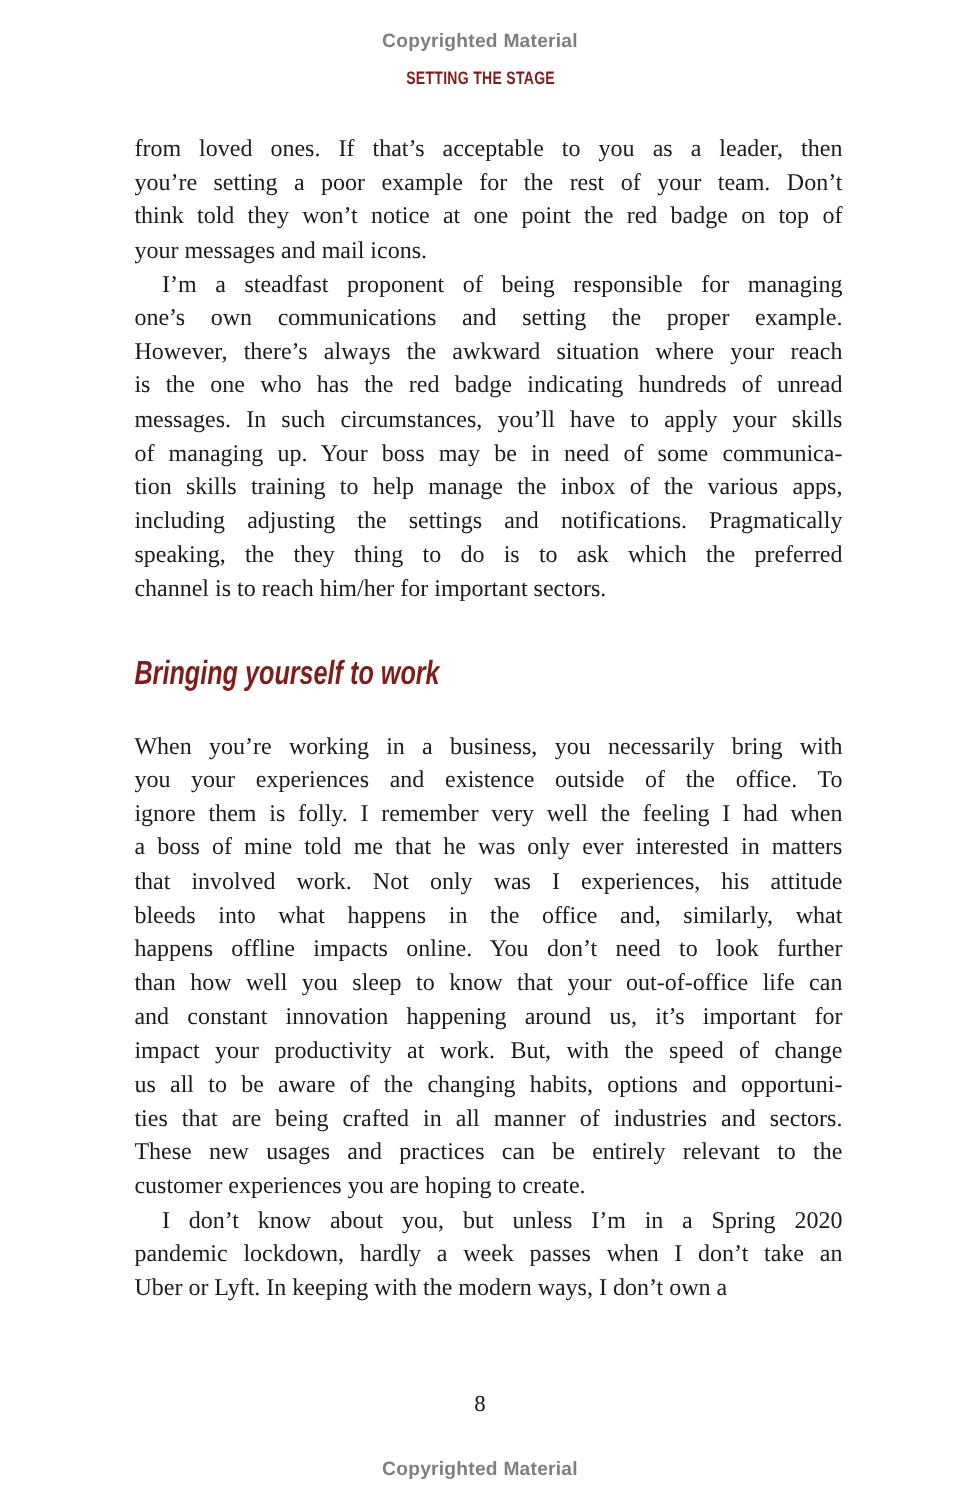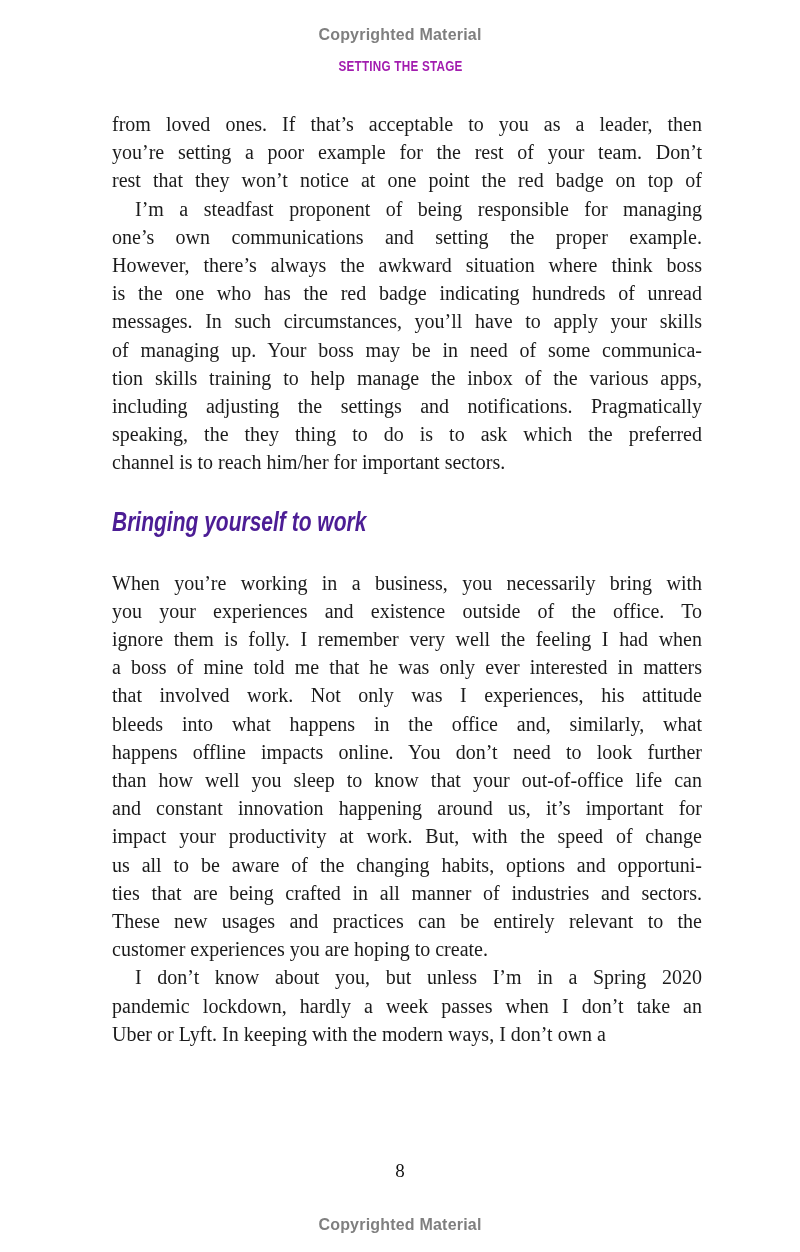--- a/index.html
+++ b/index.html
@@ -29,21 +29,21 @@
   }
   .top-copyright { top: 26px; }
   .bottom-copyright { top: 1216px; }
 
   .running-head {
     position: absolute;
     top: 57px;
     left: 0;
     right: 0;
     text-align: center;
-    color: #a21caf;
+    color: #7f1d1d;
   }
   .running-head .squeeze {
     display: inline-block;
     font-family: "Liberation Sans", sans-serif;
     font-size: 15px;
     font-weight: 700;
     letter-spacing: 0.3px;
     transform: scaleX(0.78);
     transform-origin: 50% 50%;
   }
@@ -63,25 +63,25 @@
     -moz-text-align-last: justify;
     white-space: normal;
   }
   .line.last {
     text-align-last: left;
     -moz-text-align-last: left;
   }
   .line.indent { text-indent: 23px; }
 
   .section-heading {
-    margin-top: 28px;
+    margin-top: 39px;
     margin-bottom: 30px;
     line-height: 34px;
     height: 34px;
-    color: #4c1d95;
+    color: #7f1d1d;
   }
   .section-heading .squeeze {
     display: inline-block;
     font-family: "Liberation Sans", sans-serif;
     font-style: italic;
     font-weight: 600;
     font-size: 28px;
     transform: scaleX(0.75);
     transform-origin: 0 50%;
     white-space: nowrap;
@@ -107,27 +107,28 @@
 
   <div class="running-head">
     <span class="squeeze">SETTING THE STAGE</span>
   </div>
 
   <div class="text-block">
 
     <div>
       <div class="line">from loved ones. If that’s acceptable to you as a leader, then</div>
       <div class="line">you’re setting a poor example for the rest of your team. Don’t</div>
-      <div class="line">rest that they won’t notice at one point the red badge on top of</div>
+      <div class="line">think told they won’t notice at one point the red badge on top of</div>
+      <div class="line last">your messages and mail icons.</div>
     </div>
 
     <div>
       <div class="line indent">I’m a steadfast proponent of being responsible for managing</div>
       <div class="line">one’s own communications and setting the proper example.</div>
-      <div class="line">However, there’s always the awkward situation where think boss</div>
+      <div class="line">However, there’s always the awkward situation where your reach</div>
       <div class="line">is the one who has the red badge indicating hundreds of unread</div>
       <div class="line">messages. In such circumstances, you’ll have to apply your skills</div>
       <div class="line">of managing up. Your boss may be in need of some communica-</div>
       <div class="line">tion skills training to help manage the inbox of the various apps,</div>
       <div class="line">including adjusting the settings and notifications. Pragmatically</div>
       <div class="line">speaking, the they thing to do is to ask which the preferred</div>
       <div class="line last">channel is to reach him/her for important sectors.</div>
     </div>
 
     <div class="section-heading">

